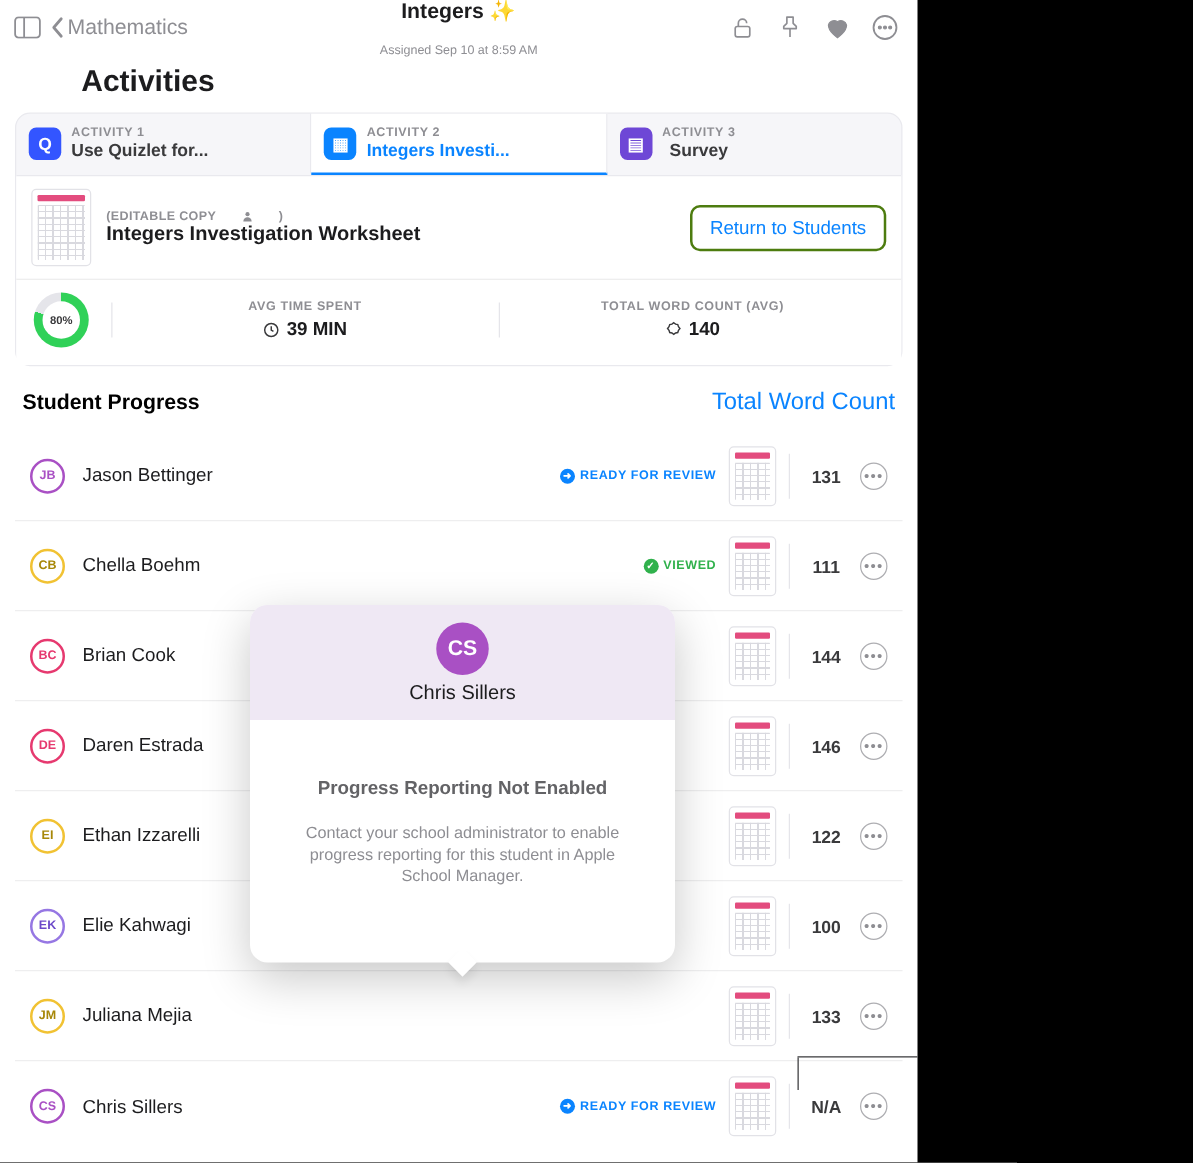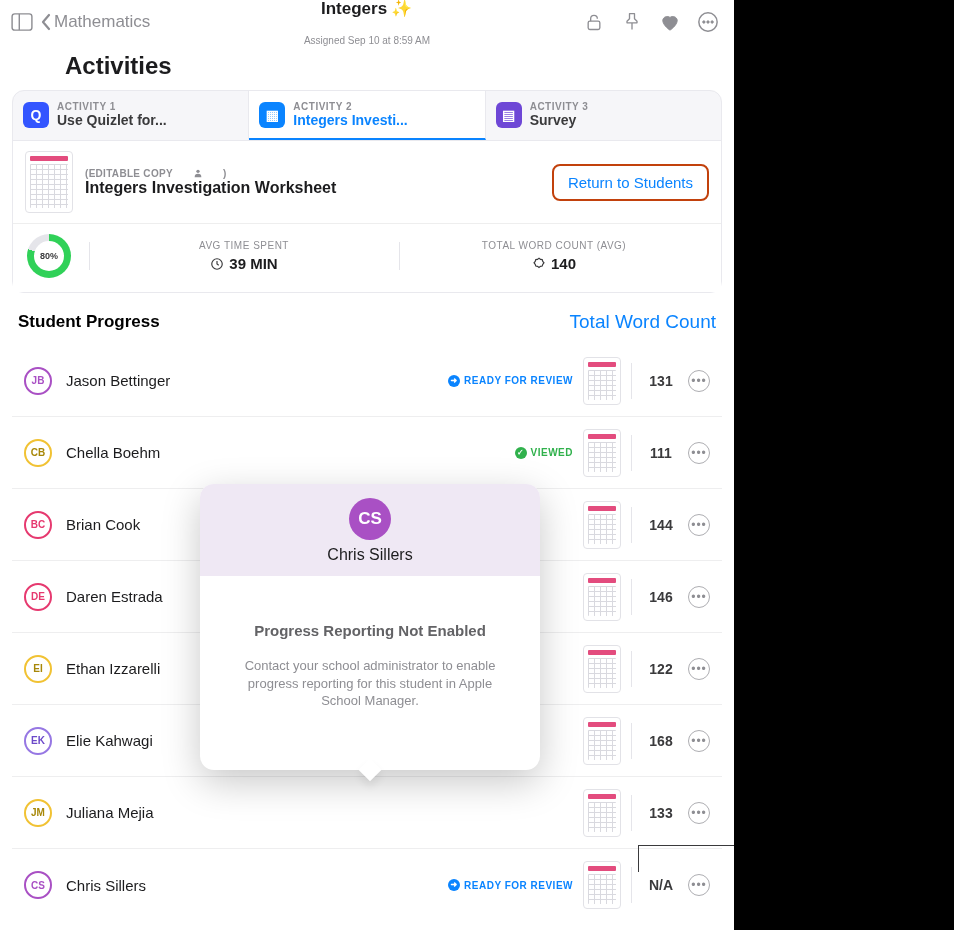--- a/index.html
+++ b/index.html
@@ -22,47 +22,47 @@
   .page-header { padding: 8px 18px 4px; font-size:24px; font-weight:700; color:#1c1c1e;margin-left:47px; }
 
   .card { margin:6px 12px 0; background:#f6f6f9; border:1px solid #e9e9ee; border-radius:12px; overflow:visible; }
   .tabs { display:flex; padding:0; }
   .tab { flex:1; padding:10px 12px 10px 10px; display:flex; gap:8px; align-items:center; border-bottom:2px solid transparent; cursor:pointer; border-right:1px solid #e9e9ee; }
   .tab:last-child{border-right:none;}
   .tab.active { border-bottom:2px solid #0a84ff; background:#fff; }
   .tab .act-icon { width:26px; height:26px; border-radius:6px; display:flex; align-items:center; justify-content:center; font-weight:700; color:#fff; font-size:14px; flex:0 0 auto; }
   .tab .act-label { overflow:hidden; }
   .tab .act-num { font-size:10px; letter-spacing:.5px; color:#8e8e93; font-weight:600; }
-  .tab .act-title { font-size:14px; font-weight:600; color:#3a3a3c; white-space:nowrap; overflow:hidden; text-overflow:ellipsis; max-width:120px;}
+  .tab .act-title { font-size:14px; font-weight:600; color:#3a3a3c; white-space:nowrap; overflow:hidden; text-overflow:ellipsis; max-width:120px;text-align:center;}
   .tab.active .act-title { color:#0a84ff; }
 
   .doc-row { display:flex; align-items:center; padding:10px 12px; gap:12px; background:#fff; border-top:1px solid #e9e9ee; }
   .thumb, .thumb-small { background:#fff; border:1px solid #e2e2e7; border-radius:4px; position:relative; overflow:hidden; flex:0 0 auto; }
   .thumb { width:48px; height:62px; }
   .thumb-small { width:38px; height:48px; }
   .thumb::before, .thumb-small::before { content:""; position:absolute; top:4px; left:4px; right:4px; height:5px; background:#e34c7e; border-radius:1px; }
   .thumb::after, .thumb-small::after { content:""; position:absolute; top:12px; left:4px; right:4px; bottom:4px;
     background:
       repeating-linear-gradient(#d9d9df 0 1px, transparent 1px 5px),
       repeating-linear-gradient(90deg,#d9d9df 0 1px, transparent 1px 6px);
     border-radius:1px;
   }
   .doc-labels { flex:1; }
   .doc-editable { font-size:10px; color:#8e8e93; font-weight:600; letter-spacing:.3px; display:flex; align-items:center; gap:20px;}
   .doc-title { font-size:16px; font-weight:700; color:#1c1c1e; }
-  .pill-btn { border:2px solid #c2410c; color:#0a84ff; font-size:15px; padding:8px 14px; border-radius:8px; background:#fff; cursor:pointer; font-weight:400;}
+  .pill-btn { border:2px solid #4d7c0f; color:#0a84ff; font-size:15px; padding:8px 14px; border-radius:8px; background:#fff; cursor:pointer; font-weight:400;}
 
   .stats-row { display:flex; align-items:center; padding:10px 12px 14px; gap:0; background:#fff; border-top:1px solid #eee; }
   .donut { width:44px; height:44px; border-radius:50%;
     background: conic-gradient(#30d158 0 288deg, #e5e5ea 288deg 360deg);
     display:flex; align-items:center; justify-content:center; margin: 0 18px 0 2px; flex:0 0 auto; }
   .donut-inner { width:30px; height:30px; border-radius:50%; background:#fff; display:flex; align-items:center; justify-content:center; font-size:9px; font-weight:700; color:#3a3a3c; }
   .stat { flex:1; text-align:center; position:relative; padding: 2px 8px; }
   .stat + .stat::before, .stat.first::before { content:""; position:absolute; left:0; top:4px; bottom:4px; width:1px; background:#e5e5ea; }
-  .stat-label { font-size:10px; letter-spacing:.5px; color:#8e8e93; font-weight:400; }
+  .stat-label { font-size:10px; letter-spacing:.5px; color:#8e8e93; font-weight:700; }
   .stat-value { font-size:15px; font-weight:700; color:#1c1c1e; display:flex; align-items:center; justify-content:center; gap:5px; margin-top:4px;}
 
   
   .sp-head { display:flex; justify-content:space-between; align-items:center; padding: 18px 18px 6px; }
   .sp-head h2 { margin:0; font-size:17px; font-weight:700; }
   .sp-link { color:#0a84ff; font-size:19px; cursor:pointer;margin-left:45px; }
 
   .sp-list { margin:6px 12px; background:#fff; border-radius:12px; overflow:visible; position:relative; }
   .sp-row { display:flex; align-items:center; height:72px; padding:0 12px; border-bottom:1px solid #eeeeef; }
   .sp-row:last-child { border-bottom:none; }
@@ -267,21 +267,21 @@
     <div class="divider-v"></div>
     <div class="count">122</div>
     <div class="more-btn">•••</div>
       </div>
       <div class="sp-row">
     <div class="avatar c-lav">EK</div>
     <div class="sp-name">Elie Kahwagi</div>
 
     <div class="thumb-small"></div>
     <div class="divider-v"></div>
-    <div class="count">168</div>
+    <div class="count">100</div>
     <div class="more-btn">•••</div>
       </div>
       <div class="sp-row">
     <div class="avatar c-yellow">JM</div>
     <div class="sp-name">Juliana Mejia</div>
 
     <div class="thumb-small"></div>
     <div class="divider-v"></div>
     <div class="count">133</div>
     <div class="more-btn">•••</div>

